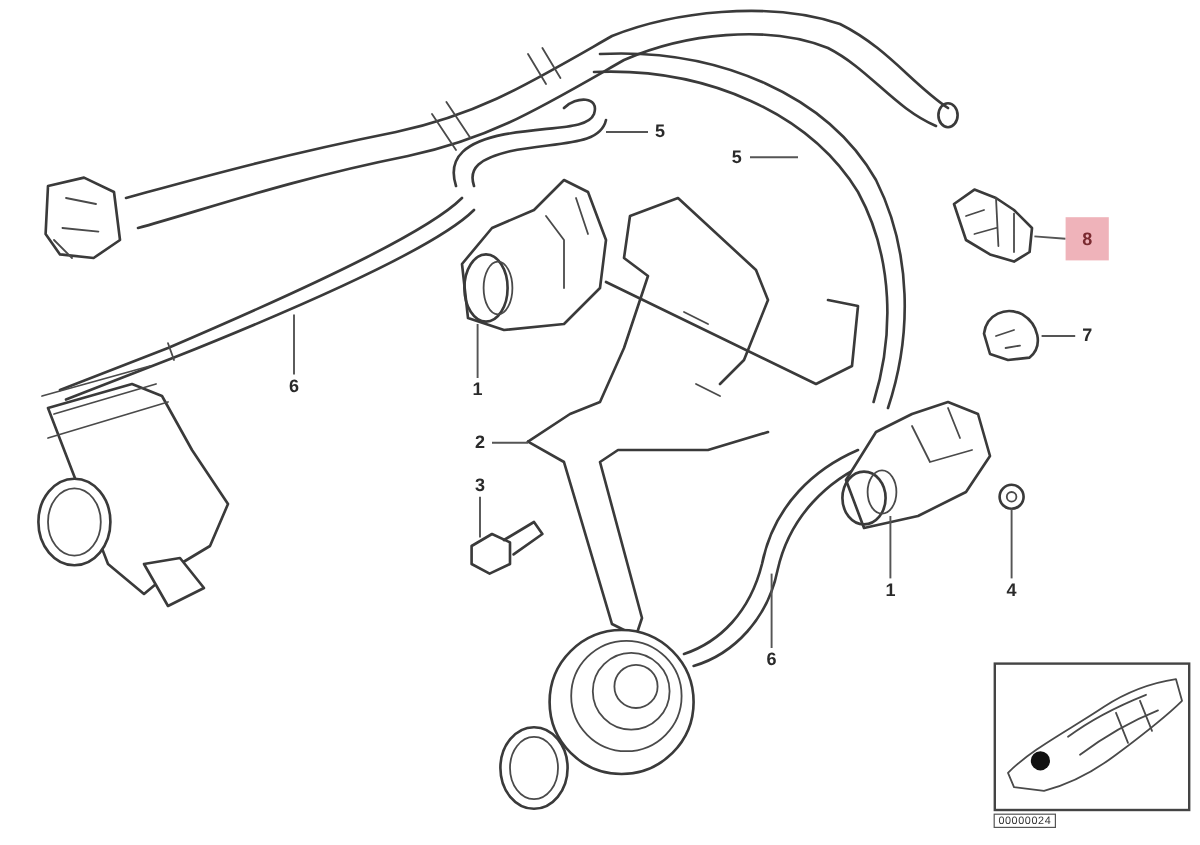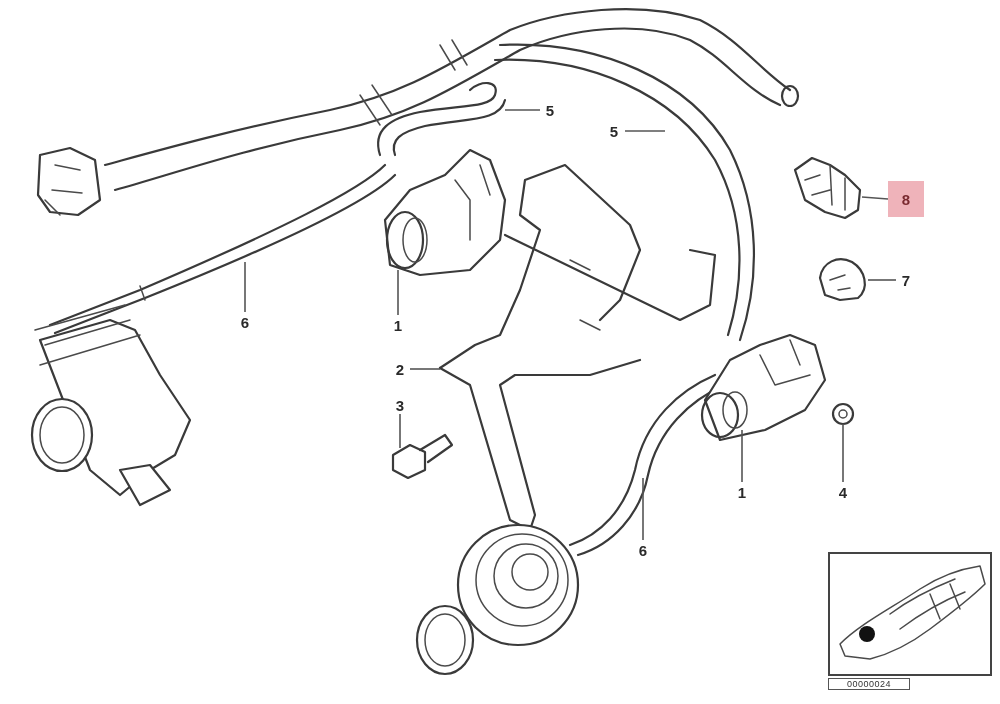--- a/index.html
+++ b/index.html
@@ -10,21 +10,21 @@
   .part-thin { fill: none; stroke: #4a4a4a; stroke-width: 1.5; stroke-linejoin: round; stroke-linecap: round; }
   .fill-w { fill: #ffffff; }
   .leader { stroke: #555; stroke-width: 1.6; fill: none; }
   .callout { position: absolute; font-size: 15px; font-weight: bold; color: #2a2a2a;
              line-height: 1; transform: translate(-50%, -50%); }
   .callout.hl { width: 36px; height: 36px; display: flex; align-items: center; justify-content: center;
                 background: #efb3ba; color: #7a2a30; }
   .inset { position: absolute; left: 828px; top: 552px; width: 160px; height: 120px;
            border: 2px solid #444; background: #fff; }
   .inset-code { position: absolute; left: 828px; top: 678px; font-size: 9px; color: #333;
-                border: 1px solid #555; padding: 0 18px; letter-spacing: 0.5px; }
+                border: 1px solid #555; padding: 0 3px; letter-spacing: 0.5px; }
 </style>
 </head>
 <body>
 
 <svg id="diagram" viewBox="0 0 1000 704" xmlns="http://www.w3.org/2000/svg">
 
   <g>
     <path class="part" d="M105,165 C160,150 230,130 330,110 C400,95 440,70 510,30 C560,10 640,0 700,20 C740,40 760,70 790,90"></path>
     <path class="part" d="M115,190 C170,175 240,150 340,130 C410,115 450,90 520,50 C570,28 640,20 690,40 C725,58 745,90 780,105"></path>
     <ellipse class="part" cx="790" cy="96" rx="8" ry="10"></ellipse>

